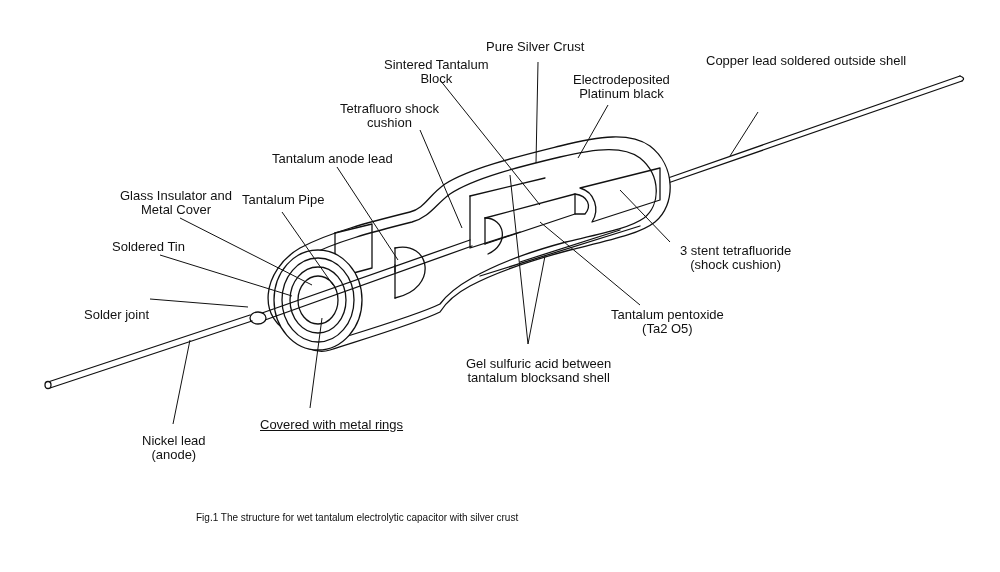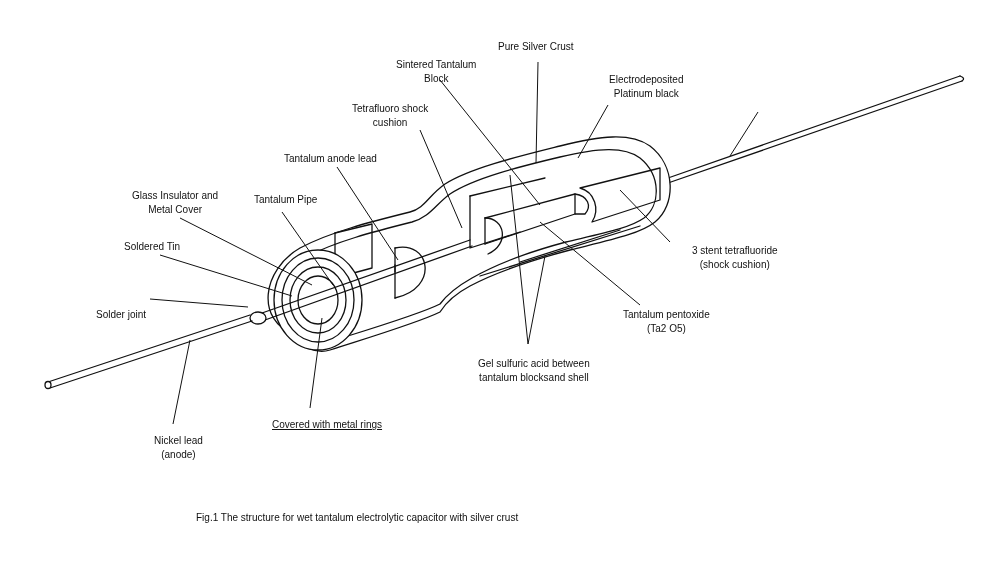--- a/index.html
+++ b/index.html
@@ -1,20 +1,20 @@
 <!DOCTYPE html>
 <html><head>
   <meta charset="utf-8">
   <style>
     html, body { margin: 0; padding: 0; background: #ffffff; }
     body { width: 1000px; height: 572px; position: relative; overflow: hidden;
            font-family: "Liberation Sans", "DejaVu Sans", sans-serif; color: #111; }
     #diagram { position: absolute; left: 0; top: 0; width: 1000px; height: 572px; }
-    .lbl { position: absolute; font-size: 10px; line-height: 14px; text-align: center;
-           white-space: nowrap; color: #111; margin-left: 12px; }
+    .lbl { position: absolute; font-size: 13px; line-height: 14px; text-align: center;
+           white-space: nowrap; color: #111; }
     .lbl span { display: block; }
     .caption { position: absolute; left: 196px; top: 512px; font-size: 10px; color: #111;
                white-space: nowrap; }
     svg .s { fill: none; stroke: #111; stroke-width: 1.3; stroke-linejoin: round; stroke-linecap: round; }
     svg .w { fill: #fff; stroke: #111; stroke-width: 1.3; stroke-linejoin: round; }
     svg .ld { fill: none; stroke: #111; stroke-width: 1; }
   </style>
 </head>
 <body>
 
@@ -88,25 +88,26 @@
   </g>
 </svg>
 
 <div class="lbl" style="left:486px; top:40px;">
   <span>Pure Silver Crust</span>
 </div>
 <div class="lbl" style="left:384px; top:58px;">
   <span>Sintered Tantalum</span>
   <span>Block</span>
 </div>
-<div class="lbl" style="left:597px; top:73px;">
+<div class="lbl" style="left:573px; top:73px;">
   <span>Electrodeposited</span>
   <span>Platinum black</span>
 </div>
 <div class="lbl" style="left:706px; top:54px;">
+  <span>Copper lead soldered outside shell</span>
 </div>
 <div class="lbl" style="left:340px; top:102px;">
   <span>Tetrafluoro shock</span>
   <span>cushion</span>
 </div>
 <div class="lbl" style="left:272px; top:152px;">
   <span>Tantalum anode lead</span>
 </div>
 <div class="lbl" style="left:120px; top:189px;">
   <span>Glass Insulator and</span>

